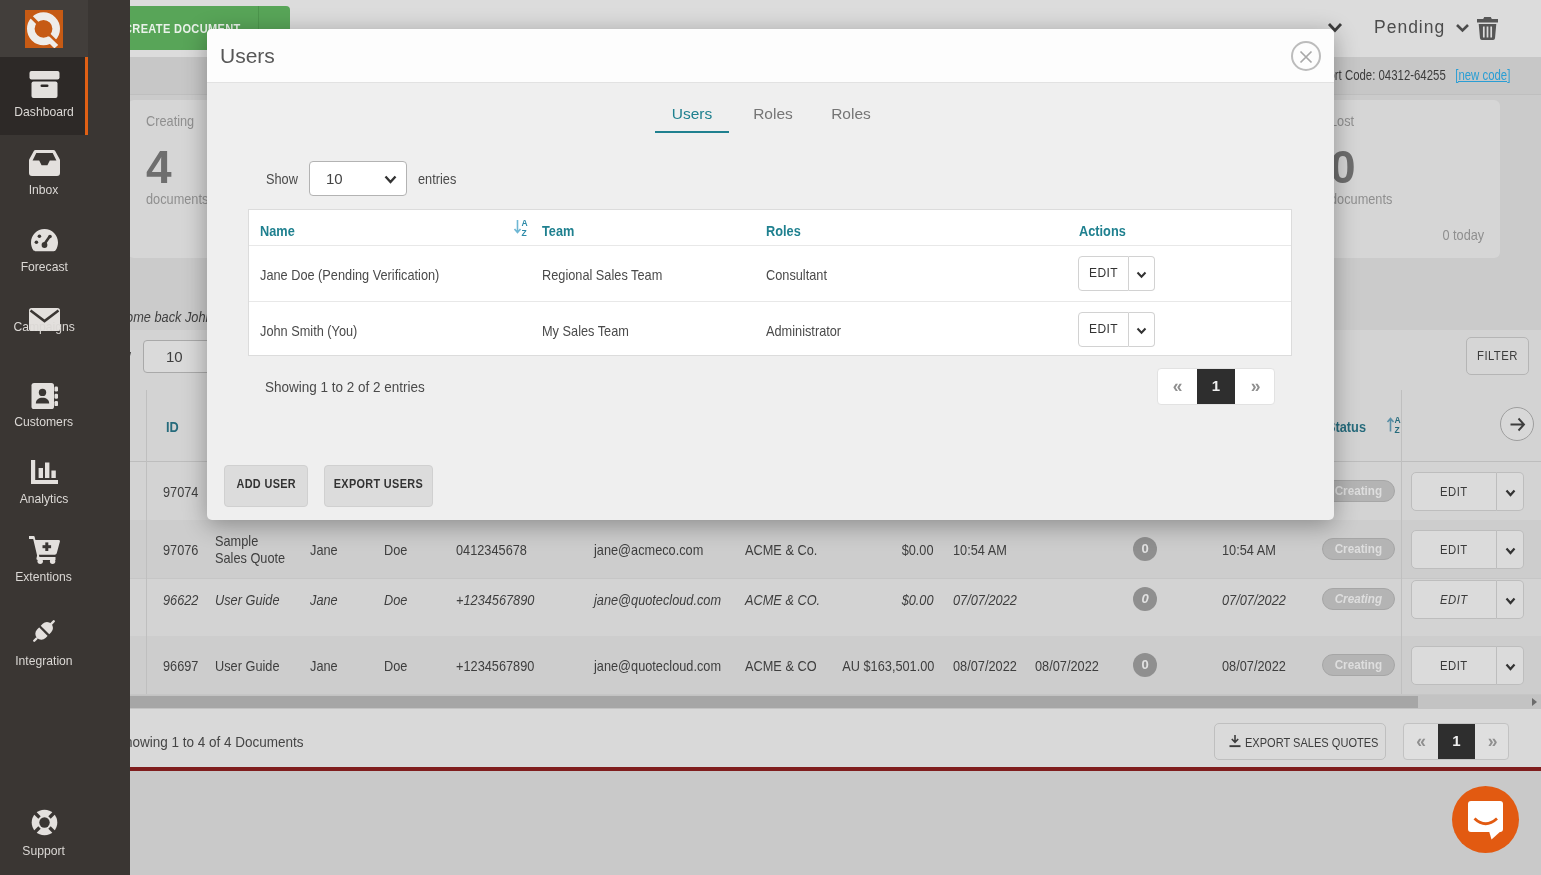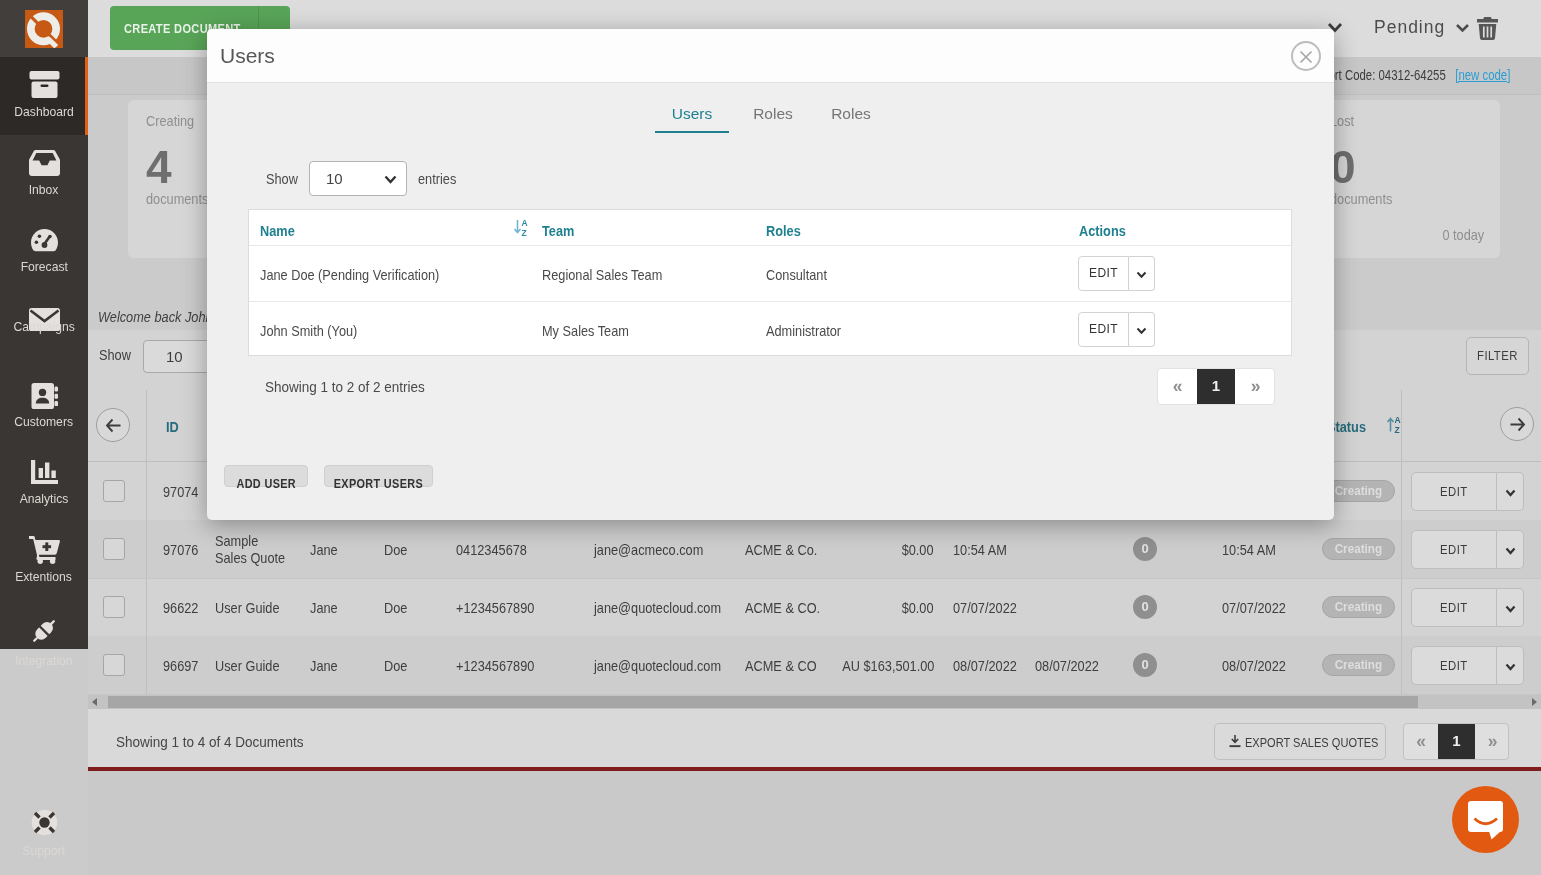--- a/index.html
+++ b/index.html
@@ -4,21 +4,21 @@
 <style>
   html,body{margin:0;padding:0;}
   #app{position:relative;width:1541px;height:875px;overflow:hidden;
        font-family:"Liberation Sans",sans-serif;background:#cbcbcb;}
   .sx{transform:scaleX(0.85);transform-origin:0 50%;}
   .sxr{transform:scaleX(0.85);transform-origin:100% 50%;}
   .sx9{transform:scaleX(0.9);transform-origin:0 50%;}
   .sx78{transform:scaleX(0.76);transform-origin:100% 50%;}
   .sxc{transform:scaleX(0.87);transform-origin:50% 50%;}
   
-  #sidebar{position:absolute;left:0;top:0;width:88px;height:649px;background:#3a3633;}
+  #sidebar{position:absolute;left:0;top:0;width:88px;height:875px;background:#3a3633;padding-left:42px;}
   #sidetop{position:absolute;left:0;top:0;width:88px;height:57px;background:#423e3b;}
   #nav-active{position:absolute;left:0;top:57px;width:85px;height:78px;background:#2d2927;border-right:3px solid #e06015;}
   .nicon{position:absolute;left:0;width:88px;text-align:center;}
   .nlbl{position:absolute;left:0;width:88px;text-align:center;color:#dbd8d5;font-size:13.5px;}
   .nlbl span{display:inline-block;transform:scaleX(0.9);transform-origin:50% 50%;}
   
   #topbar{position:absolute;left:88px;top:0;width:1453px;height:57px;background:#dcdcdc;}
   #createbtn{position:absolute;left:22px;top:6px;width:180px;height:44px;background:#58a558;border-radius:4px;}
   #createbtn .lbl{position:absolute;left:14px;top:15px;font-size:13px;font-weight:bold;color:#eaf2ea;letter-spacing:0.4px;white-space:nowrap;}
   #createbtn .sep{position:absolute;left:148px;top:0;width:1px;height:44px;background:#4c954c;}
@@ -90,21 +90,21 @@
   #mtable{position:absolute;left:41px;top:180px;width:1044px;height:147px;background:#fff;border:1px solid #dcdcdc;box-sizing:border-box;}
   .mth{position:absolute;top:12px;font-size:15px;font-weight:bold;color:#1f808f;}
   .mtd{position:absolute;font-size:15px;color:#4a4a4a;white-space:nowrap;}
   .mdivider{position:absolute;left:0;width:1042px;height:1px;background:#e8e8e8;}
   .meditbtn{position:absolute;width:77px;height:35px;}
   .meditbtn .m{position:absolute;left:0;top:0;width:51px;height:35px;background:#fff;border:1px solid #d2d2d2;border-radius:4px 0 0 4px;box-sizing:border-box;font-size:12px;color:#333;text-align:center;line-height:33px;letter-spacing:0.4px;}
   .meditbtn .c{position:absolute;left:51px;top:0;width:26px;height:35px;background:#fff;border:1px solid #d2d2d2;border-left:none;border-radius:0 4px 4px 0;box-sizing:border-box;text-align:center;}
   .meditbtn .c svg{margin-top:14px;}
   #mshowing{position:absolute;left:58px;top:349px;font-size:15px;color:#4a4a4a;}
   #mpag{left:950px;top:339px;width:118px;background:#fff;border-color:#e2e2e2;}
-  .mbtn{position:absolute;top:436px;height:22px;background:#dcdcdc;border:1px solid #d0d0d0;border-radius:4px;box-sizing:border-box;font-size:12.5px;font-weight:600;color:#333;text-align:center;line-height:36px;letter-spacing:0.4px;}
+  .mbtn{position:absolute;top:436px;height:42px;background:#dcdcdc;border:1px solid #d0d0d0;border-radius:4px;box-sizing:border-box;font-size:12.5px;font-weight:600;color:#333;text-align:center;line-height:36px;letter-spacing:0.4px;}
   
   #chat{position:absolute;left:1452px;top:786px;width:67px;height:67px;border-radius:50%;background:#e25a11;text-align:center;}
   #chat svg{margin-top:15px;}
   .chev{display:inline-block;}
 </style>
 </head>
 <body>
 <div id="app">
 
   <div id="topbar">
@@ -197,21 +197,21 @@
       <div class="cell sx" style="left:1134px;top:21px;">10:54 AM</div>
       <div class="pill" style="left:1234px;top:18px;"><span>Creating</span></div>
       <div class="editbtn" style="left:1323px;top:10px;">
           <span class="m"><span class="chev sxc">EDIT</span></span>
           <span class="c"><svg width="11" height="8" viewBox="0 0 11 8">
               <path d="M1.5 1.5 L5.5 6 L9.5 1.5" stroke="#333" stroke-width="2.2" fill="none"></path>
             </svg></span>
         </div>
     </div>
     <div class="rborder" style="top:248px;"></div>
-    <div class="row" style="top:248px;">
+    <div class="row" style="top:240px;font-style:italic;">
         <div class="chk" style="top:18px;"></div>
       <div class="cell sx" style="left:75px;top:21px;">96622</div>
       <div class="cell sx" style="left:127px;top:21px;">User Guide</div>
       <div class="cell sx" style="left:222px;top:21px;">Jane</div>
       <div class="cell sx" style="left:296px;top:21px;">Doe</div>
       <div class="cell sx" style="left:368px;top:21px;">+1234567890</div>
       <div class="cell sx" style="left:506px;top:21px;">jane@quotecloud.com</div>
       <div class="cell sx" style="left:657px;top:21px;">ACME &amp; CO.</div>
       <div class="cell rgt sxr" style="right:607px;top:21px;">$0.00</div>
       <div class="cell sx" style="left:865px;top:21px;">07/07/2022</div>

